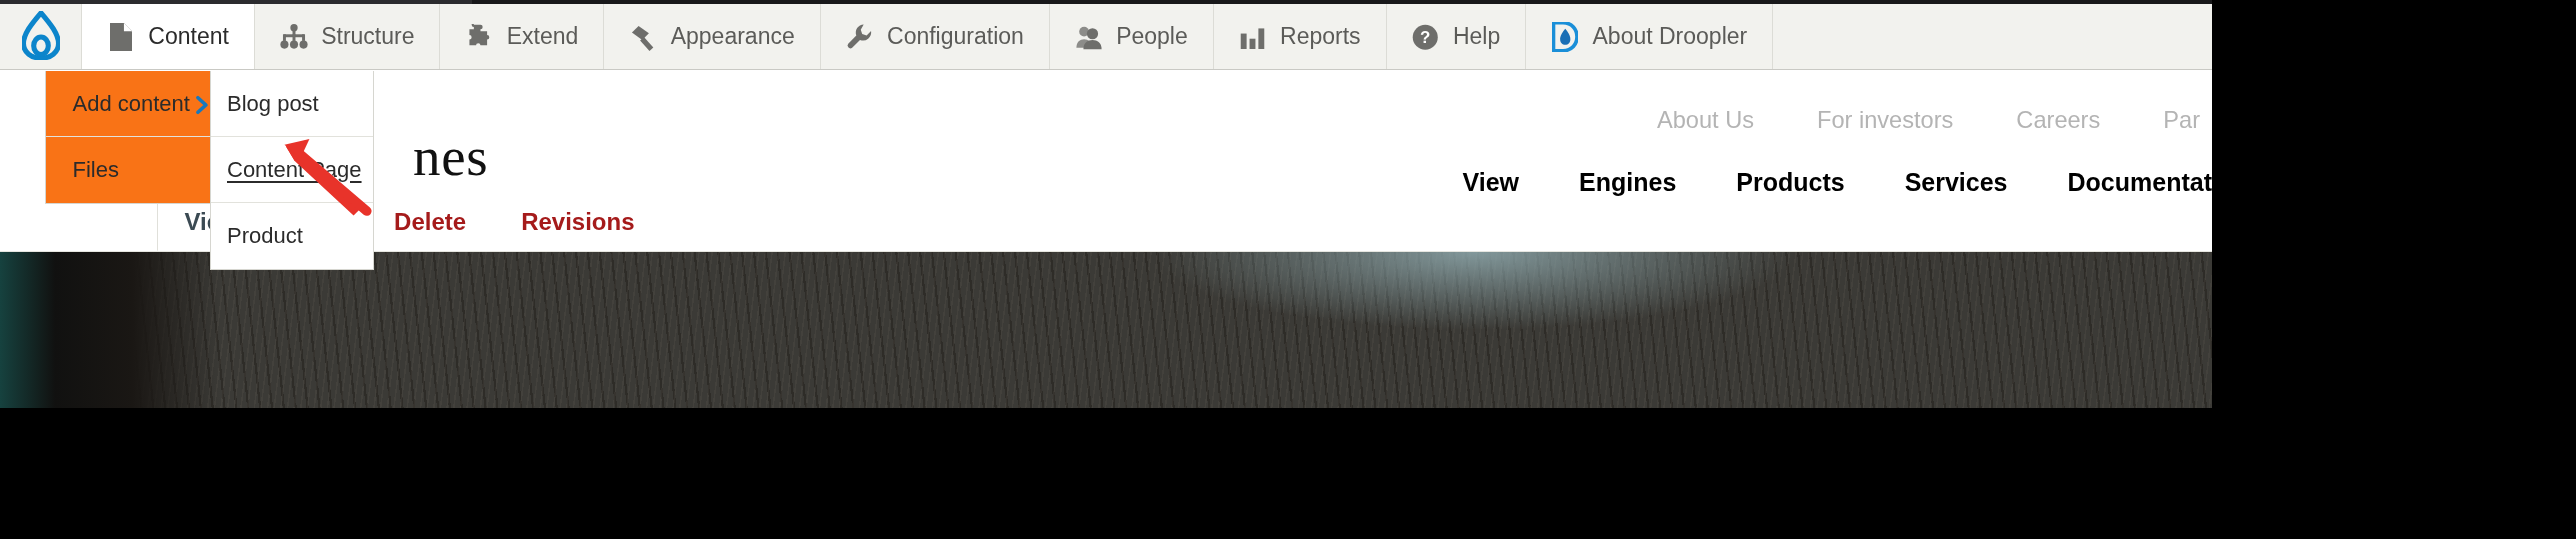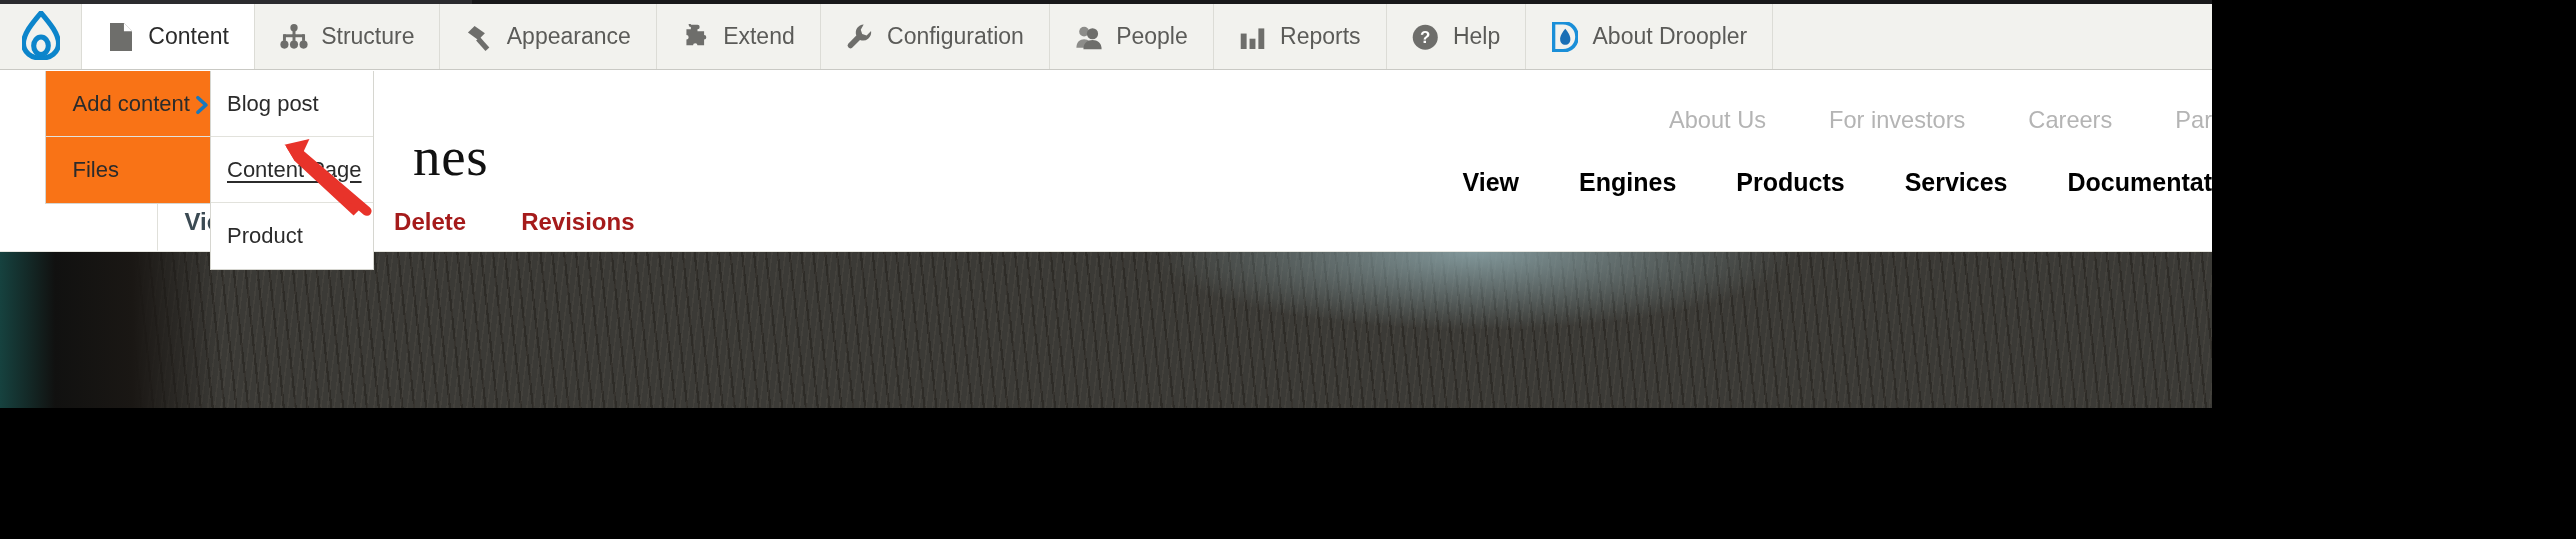--- a/index.html
+++ b/index.html
@@ -177,21 +177,21 @@
   }
 
   
   #util-nav {
     position: absolute;
     right: 0;
     top: 35px;
     display: flex;
     align-items: center;
     gap: 63px;
-    padding-right: 0;
+    padding-right: 12px;
     white-space: nowrap;
   }
   #util-nav a {
     color: #b4b4b4;
     font-size: 23.6px;
     text-decoration: none;
     cursor: pointer;
   }
 
   
@@ -378,35 +378,35 @@
             <circle cx="6" cy="28" r="5.5" fill="#6e6e6b"></circle>
             <circle cx="19" cy="28" r="5.5" fill="#6e6e6b"></circle>
             <circle cx="32" cy="28" r="5.5" fill="#6e6e6b"></circle>
           </svg>
         </span>
         <span>Structure</span>
       </div>
 
       <div class="tb-item">
         <span class="ico">
+          <svg width="28" height="26.5" viewBox="0 0 38 36">
+            <path d="M12 1 h9 a3 3 0 0 1 0 6 v3 h9 v5 a3 3 0 0 1 0 6 v8 h-9 a3 3 0 0 0 -6 0 h-9 v-8 a3 3 0 0 0 0 -6 v-8 h6 v-3 a3 3 0 0 1 0 -6 z" fill="#6e6e6b"></path>
+          </svg>
+        </span>
+        <span>Extend</span>
+      </div>
+
+      <div class="tb-item">
+        <span class="ico">
           <svg width="28" height="28" viewBox="0 0 38 38">
             <path d="M4 13 L13 4 L27 14 L18 23 Z" fill="#6e6e6b"></path>
             <rect x="19" y="20" width="7" height="19" transform="rotate(-42 22 27)" fill="#6e6e6b"></rect>
           </svg>
         </span>
         <span>Appearance</span>
-      </div>
-
-      <div class="tb-item">
-        <span class="ico">
-          <svg width="28" height="26.5" viewBox="0 0 38 36">
-            <path d="M12 1 h9 a3 3 0 0 1 0 6 v3 h9 v5 a3 3 0 0 1 0 6 v8 h-9 a3 3 0 0 0 -6 0 h-9 v-8 a3 3 0 0 0 0 -6 v-8 h6 v-3 a3 3 0 0 1 0 -6 z" fill="#6e6e6b"></path>
-          </svg>
-        </span>
-        <span>Extend</span>
       </div>
 
       <div class="tb-item">
         <span class="ico">
           <svg width="28" height="28" viewBox="0 0 38 38">
             <path d="M24 2 a11 11 0 0 0 -10 15 L3 28 a4 4 0 0 0 5 6 l11 -11 a11 11 0 0 0 15 -12 l-6 6 -6 -2 -2 -6 z" fill="#6e6e6b"></path>
           </svg>
         </span>
         <span>Configuration</span>
       </div>

